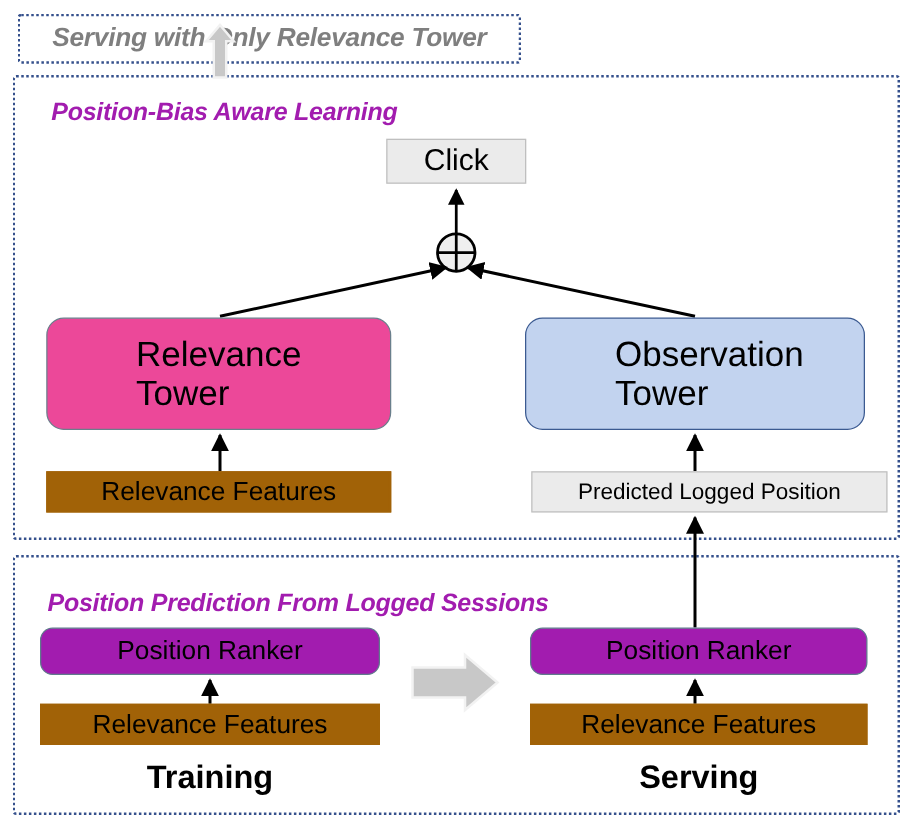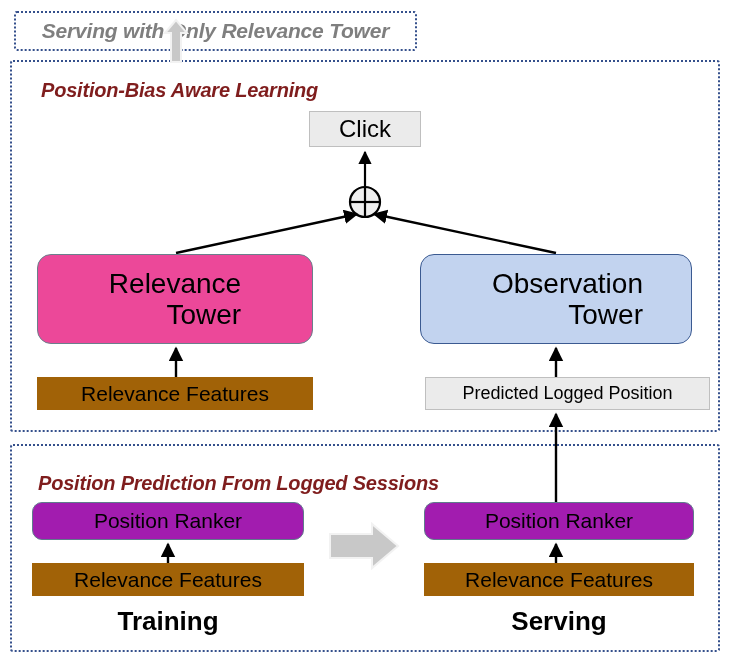--- a/index.html
+++ b/index.html
@@ -63,35 +63,35 @@
     font-weight: bold;
     color: #7f7f7f;
     letter-spacing: -0.2px;
     white-space: nowrap;
   }
   .section-title {
     position: absolute;
     font-size: 20px;
     font-style: italic;
     font-weight: bold;
-    color: #7f1d1d;
+    color: #a21caf;
     letter-spacing: -0.2px;
     white-space: nowrap;
   }
   #pb-title { left: 41px; top: 79px; }
   #pp-title { left: 38px; top: 472px; }
 
   
   .node {
     position: absolute;
     box-sizing: border-box;
     display: flex;
     align-items: center;
     justify-content: center;
-    text-align: right;
+    text-align: left;
     color: #000000;
     line-height: 1.12;
   }
   .node-gray {
     background: #ebebeb;
     border: 1px solid #bfbfbf;
   }
   .node-cream {
     background: #a16207;
     border: 2px solid #a16207;

